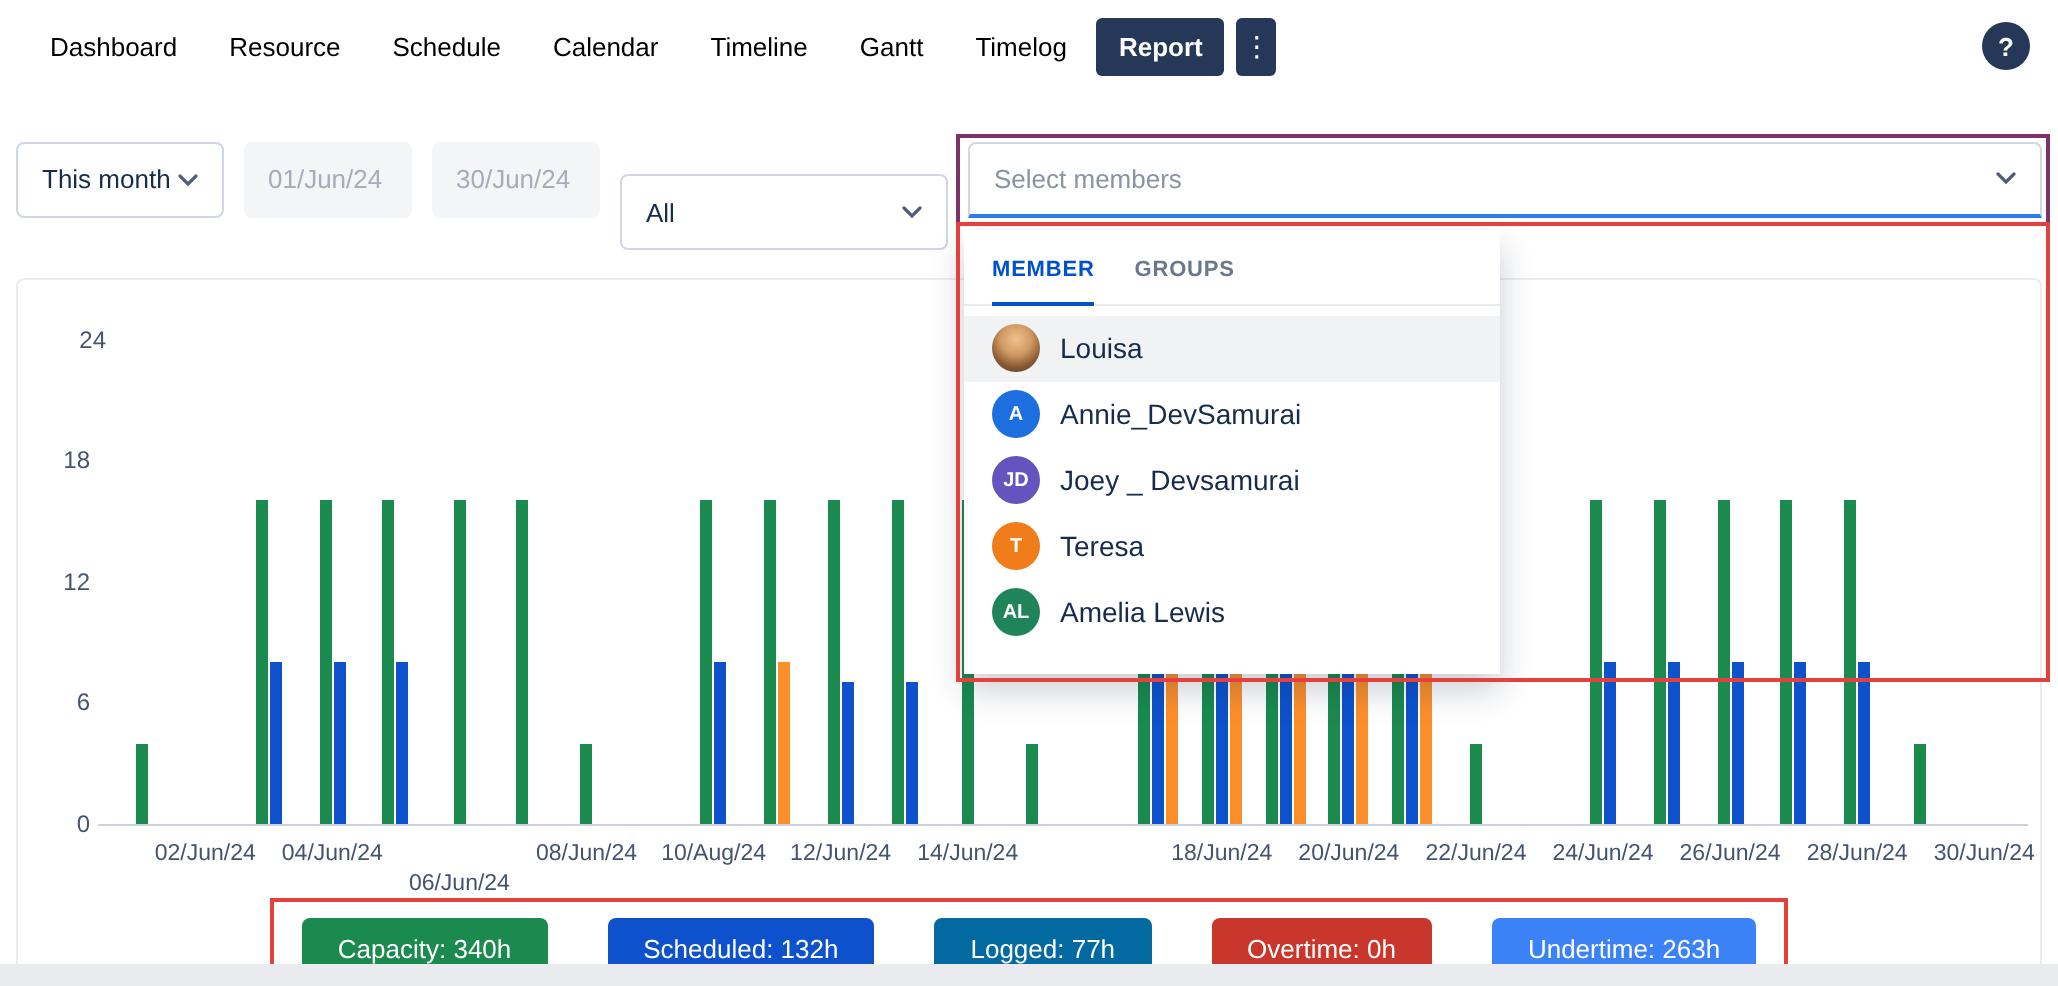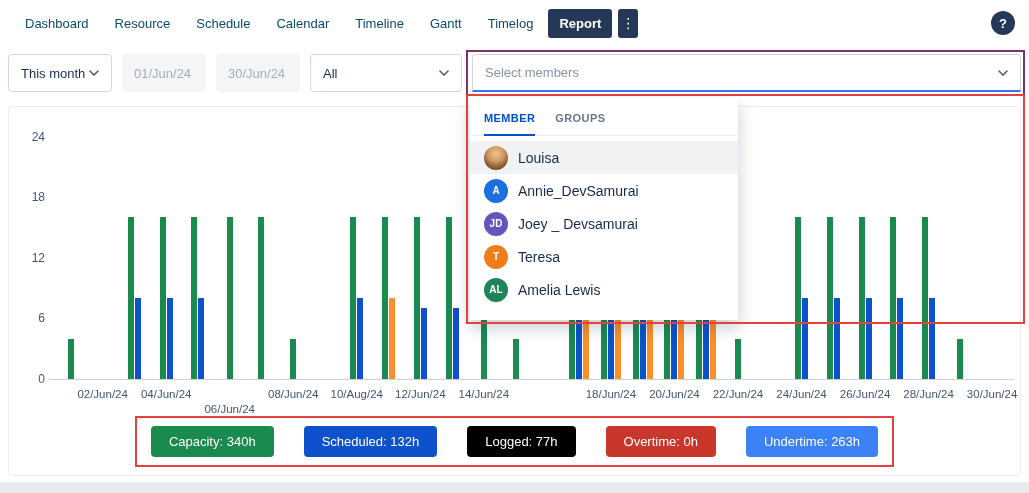--- a/index.html
+++ b/index.html
@@ -5,33 +5,33 @@
   * { box-sizing: border-box; }
   html,body { margin:0; padding:0; }
   body {
     width:1029px; height:493px; position:relative; overflow:hidden;
     background:#ffffff; font-family:"Liberation Sans", sans-serif; color:#172B4D;
   }
 
   
   .topnav { height:46px; display:flex; align-items:center; padding:0 14px; gap:6px; }
   .nav-tabs { display:flex; align-items:center; gap:4px; }
-  .nav-tab { padding:7px 11px; font-size:13px; color:#0c4a6e; border-radius:3px; cursor:pointer; white-space:nowrap; }
+  .nav-tab { padding:7px 11px; font-size:13px; color:#000000; border-radius:3px; cursor:pointer; white-space:nowrap; }
   .nav-tab.active { background:#253858; color:#fff; font-weight:bold; }
   .more-btn { background:#253858; color:#fff; border-radius:3px; height:29px; width:20px;
               display:flex; align-items:center; justify-content:center; font-size:14px; cursor:pointer; }
   .help-btn { margin-left:auto; width:24px; height:24px; border-radius:50%; background:#253858; color:#fff;
               display:flex; align-items:center; justify-content:center; font-size:13px; font-weight:bold; cursor:pointer; }
 
   
   .filters { display:flex; align-items:center; gap:10px; padding:8px; position:relative; }
   .select { height:38px; border:1px solid #d0d7e2; border-radius:4px; background:#fff; display:flex;
             align-items:center; justify-content:space-between; padding:0 12px; font-size:13px; color:#172B4D; cursor:pointer; }
   .select.sm   { width:104px; }
-  .select.wide { width:152px; }
+  .select.wide { width:164px;margin-top:33px; }
   .select.unit { width:86px; }
   .date-input { height:38px; width:84px; background:#f4f5f7; border-radius:4px; display:flex; align-items:center;
                 padding:0 12px; font-size:13px; color:#a5adba; }
   .member-select-wrap { flex:1; position:relative; }
   .member-select { height:38px; width:100%; background:#fff; border:1px solid #d0d7e2; border-bottom:2px solid #2e7bf6;
                    border-radius:4px 4px 0 0; display:flex; align-items:center; justify-content:space-between;
                    padding:0 12px; font-size:13px; color:#8993A4; cursor:pointer; }
 
   
   .annot-select   { position:absolute; top:-4px; left:-6px; right:-4px; height:46px; border:2px solid #7d3268;
@@ -148,21 +148,21 @@
   </div>
 </div>
 
 <div class="chart-card">
   <div class="plot" id="plot">
       <div class="axis-line" style="left: 40px; width: 965px; top: 272px;"></div>
       <div class="ylab" style="left: 8px; top: 265px;">0</div>
       <div class="ylab" style="left: 8px; top: 204.4px;">6</div>
       <div class="ylab" style="left: 8px; top: 143.8px;">12</div>
       <div class="ylab" style="left: 8px; top: 83.2px;">18</div>
-      <div class="ylab" style="left: 8px; top: 22.6px;">24</div>
+      <div class="ylab" style="left: 16px; top: 22.6px;">24</div>
       <div class="xlab" style="left: 60.65px; top: 281px;">02/Jun/24</div>
       <div class="xlab" style="left: 124.183px; top: 281px;">04/Jun/24</div>
       <div class="xlab" style="left: 187.717px; top: 296px;">06/Jun/24</div>
       <div class="xlab" style="left: 251.25px; top: 281px;">08/Jun/24</div>
       <div class="xlab" style="left: 314.783px; top: 281px;">10/Aug/24</div>
       <div class="xlab" style="left: 378.317px; top: 281px;">12/Jun/24</div>
       <div class="xlab" style="left: 441.85px; top: 281px;">14/Jun/24</div>
       <div class="xlab" style="left: 505.383px; top: 281px; margin-top: 48px;">16/Jun/24</div>
       <div class="xlab" style="left: 568.917px; top: 281px;">18/Jun/24</div>
       <div class="xlab" style="left: 632.45px; top: 281px;">20/Jun/24</div>
@@ -216,20 +216,20 @@
       <div class="bar" style="left: 881.317px; top: 110.4px; height: 161.6px; background: rgb(26, 138, 79);"></div>
       <div class="bar" style="left: 888.317px; top: 191.2px; height: 80.8px; background: rgb(13, 82, 204);"></div>
       <div class="bar" style="left: 913.083px; top: 110.4px; height: 161.6px; background: rgb(26, 138, 79);"></div>
       <div class="bar" style="left: 920.083px; top: 191.2px; height: 80.8px; background: rgb(13, 82, 204);"></div>
       <div class="bar" style="left: 948.35px; top: 231.6px; height: 40.4px; background: rgb(26, 138, 79);"></div>
     </div>
   <div class="legend-wrap">
     <div class="legend-box" id="legend-box">
         <div class="legend-badge" style="background: rgb(26, 138, 79);">Capacity: 340h</div>
         <div class="legend-badge" style="background: rgb(13, 82, 204);">Scheduled: 132h</div>
-        <div class="legend-badge" style="background: #000000;">Logged: 77h</div>
+        <div class="legend-badge" style="background: #0369a1;">Logged: 77h</div>
         <div class="legend-badge" style="background: rgb(201, 55, 44);">Overtime: 0h</div>
         <div class="legend-badge" style="background: #3b82f6;">Undertime: 263h</div>
       </div>
   </div>
 </div>
 
 <div class="bottom-strip"></div>
 
 </body></html>

